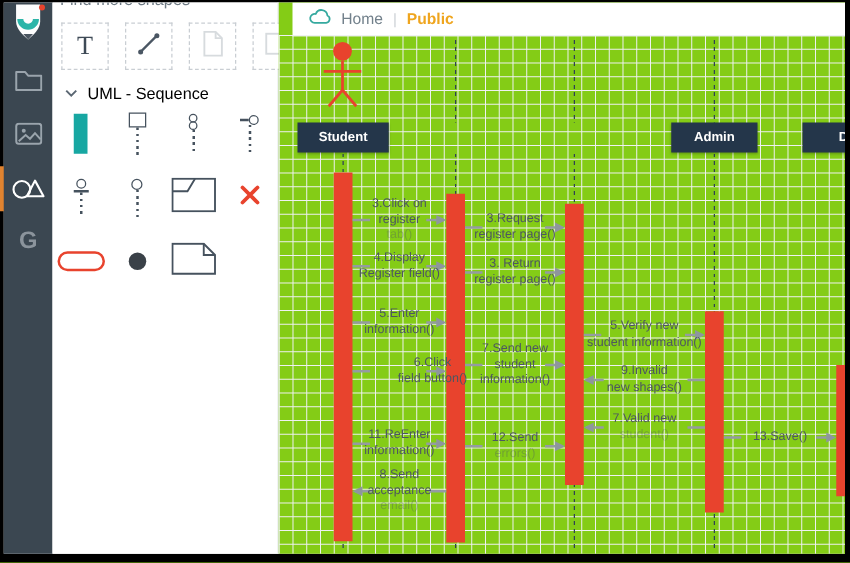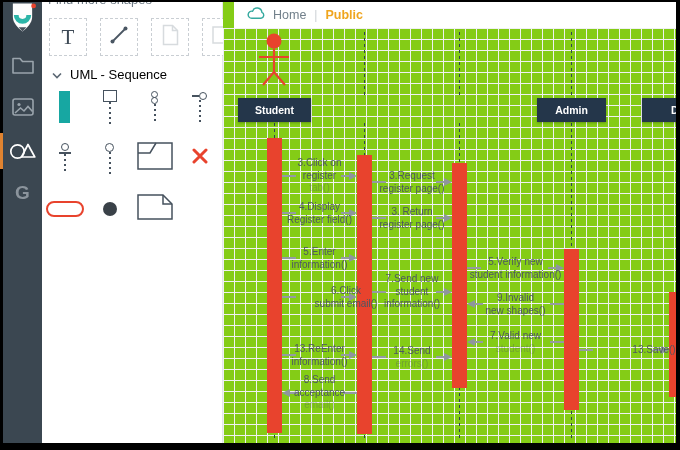--- a/index.html
+++ b/index.html
@@ -286,54 +286,54 @@
         <div class="msg-text" style="left: 189px; top: 264px;">
           <div>7.Send new</div>
           <div>student</div>
           <div>information()</div>
         </div>
         <div class="msg-line" style="top: 268px; left: 59px; width: 14px;"></div>
         <div class="msg-line" style="top: 268px; left: 118px; width: 14px;"></div>
         <div class="arr r" style="top: 264.5px; left: 126px;"></div>
         <div class="msg-text" style="left: 86px; top: 269px; margin-left: 37px;">
           <div>6.Click</div>
-          <div>submit email()</div>
+          <div>field button()</div>
         </div>
         <div class="msg-line" style="top: 275px; left: 327px; width: 14px;"></div>
         <div class="msg-line" style="top: 275px; left: 246px; width: 14px;"></div>
         <div class="arr l" style="top: 271.5px; left: 244px;"></div>
         <div class="msg-text" style="left: 292.5px; top: 276px;">
           <div>9.Invalid</div>
           <div>new shapes()</div>
         </div>
         <div class="msg-line" style="top: 313px; left: 327px; width: 14px;"></div>
         <div class="msg-line" style="top: 313px; left: 246px; width: 14px;"></div>
         <div class="arr l" style="top: 309.5px; left: 244px;"></div>
         <div class="msg-text" style="left: 292.5px; top: 314px;">
           <div>7.Valid new</div>
           <div class="fade">student()</div>
         </div>
         <div class="msg-line" style="top: 321px; left: 356px; width: 14px;"></div>
         <div class="msg-line" style="top: 321px; left: 430px; width: 14px;"></div>
         <div class="arr r" style="top: 317.5px; left: 438px;"></div>
-        <div class="msg-text" style="left: 401px; top: 322px; margin-left: 30px;">
+        <div class="msg-text" style="left: 401px; top: 322px;">
           <div>13.Save()</div>
         </div>
         <div class="msg-line" style="top: 326px; left: 59px; width: 14px;"></div>
         <div class="msg-line" style="top: 326px; left: 118px; width: 14px;"></div>
         <div class="arr r" style="top: 322.5px; left: 126px;"></div>
         <div class="msg-text" style="left: 96.5px; top: 327px;">
-          <div>13.ReEnter</div>
+          <div>11.ReEnter</div>
           <div>information()</div>
         </div>
         <div class="msg-line" style="top: 328px; left: 149px; width: 14px;"></div>
         <div class="msg-line" style="top: 328px; left: 213px; width: 14px;"></div>
         <div class="arr r" style="top: 324.5px; left: 221px;"></div>
         <div class="msg-text" style="left: 189px; top: 329px;">
-          <div>14.Send</div>
+          <div>12.Send</div>
           <div class="fade">errors()</div>
         </div>
         <div class="msg-line" style="top: 364px; left: 120px; width: 14px;"></div>
         <div class="msg-line" style="top: 364px; left: 61px; width: 14px;"></div>
         <div class="arr l" style="top: 360.5px; left: 59px;"></div>
         <div class="msg-text" style="left: 96.5px; top: 365px;">
           <div>8.Send</div>
           <div>acceptance</div>
           <div class="fade">email()</div>
         </div>

